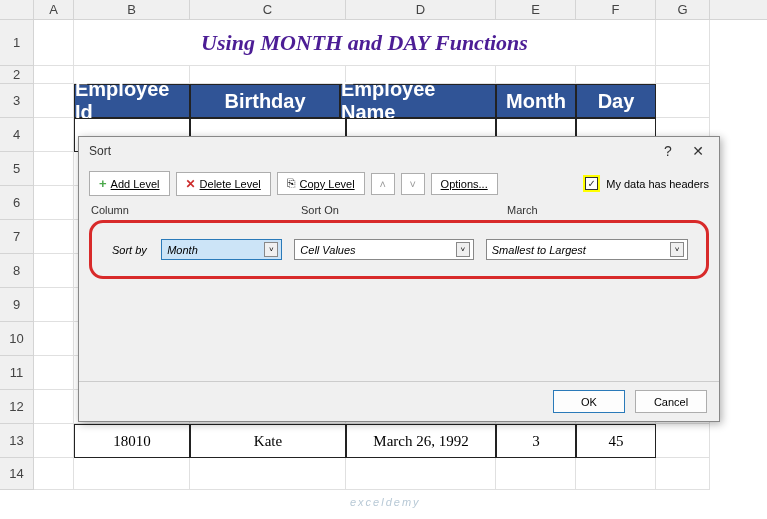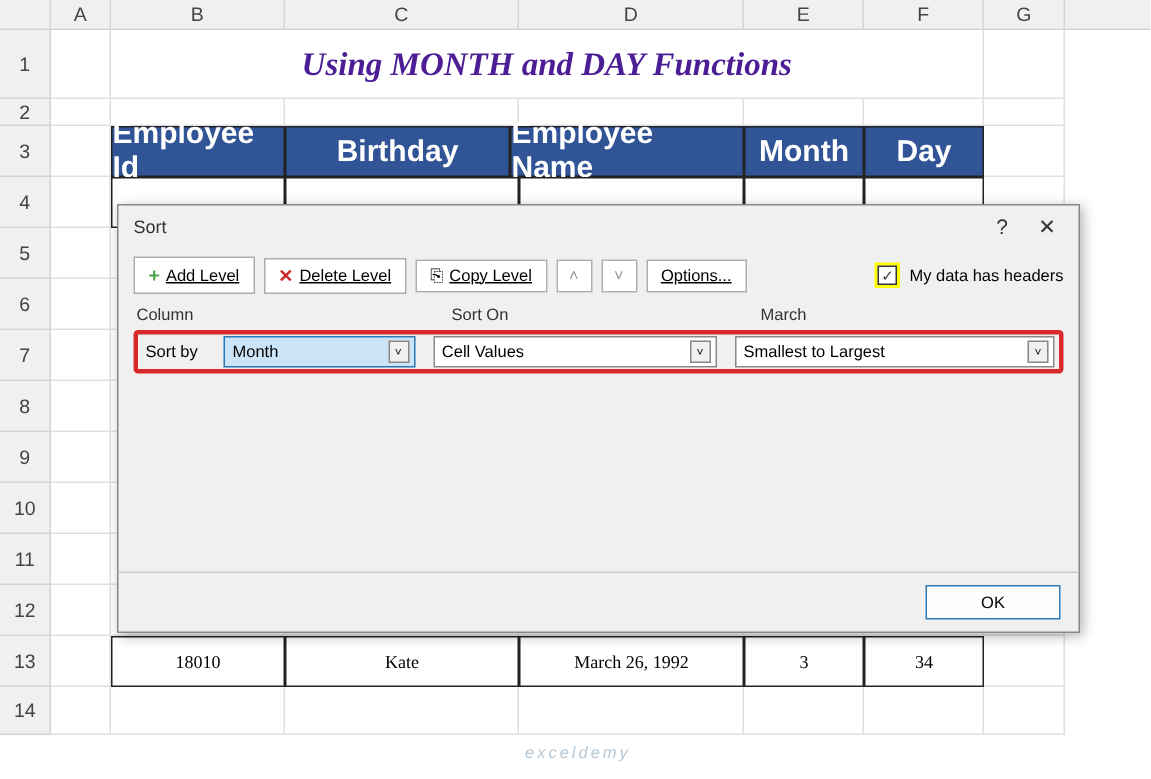--- a/index.html
+++ b/index.html
@@ -10,21 +10,21 @@
     .row-headers { position: absolute; left: 0; top: 20px; width: 34px; }
     .row-header { border-right: 1px solid #d4d4d4; border-bottom: 1px solid #d4d4d4; background: #f0f0f0; display: flex; align-items: center; justify-content: center; color: #444; font-size: 13px; }
     .rh-corner { width: 34px; }
 
     .grid { position: absolute; left: 34px; top: 20px; }
     .grid-row { display: flex; }
     .cell { border-right: 1px solid #e0e0e0; border-bottom: 1px solid #e0e0e0; display: flex; align-items: center; justify-content: center; font-size: 14px; }
 
     .title-cell { font-family: Georgia, 'Times New Roman', serif; font-size: 22px; font-style: italic; font-weight: bold; color: #4c1d95; justify-content: center; }
     .header-cell { background: #305496; color: #fff; font-weight: bold; font-size: 20px; border: 1px solid #222; }
-    .data-cell { border: 1px solid #222; font-family: Georgia, serif; font-size: 12px; }
+    .data-cell { border: 1px solid #222; font-family: Georgia, serif; font-size: 15px; }
 
     
     .wA { width: 40px; } .wB { width: 116px; } .wC { width: 156px; } .wD { width: 150px; } .wE { width: 80px; } .wF { width: 80px; } .wG { width: 54px; }
     
     .rh1 { height: 46px; } .rh2 { height: 18px; } .rh3 { height: 34px; } .rhn { height: 34px; } .rh14 { height: 32px; }
 
     
     .dialog { position: absolute; left: 78px; top: 136px; width: 642px; height: 286px; background: #f0f0f0; border: 1px solid #888; box-shadow: 2px 2px 8px rgba(0,0,0,0.3); }
     .dlg-titlebar { display: flex; align-items: center; height: 28px; padding: 0 6px 0 10px; font-size: 12px; color: #333; }
     .dlg-titlebar .spacer { flex: 1; }
@@ -37,30 +37,30 @@
     .ico-x { color: #cc2b2b; font-weight: bold; font-size: 12px; }
     .ico-copy { font-size: 11px; }
     .arr-btn { width: 24px; padding: 4px 0; justify-content: center; }
     .chk-wrap { display: flex; align-items: center; gap: 6px; margin-left: auto; font-size: 11px; }
     .chk-hl { background: #ffff00; padding: 2px; }
     .chk-box { width: 13px; height: 13px; border: 1px solid #333; background: #fff; display: flex; align-items: center; justify-content: center; font-size: 10px; color: #333; }
 
     .dlg-headers { display: flex; padding: 2px 12px 4px 12px; font-size: 11px; color: #333; }
     .dlg-col1 { width: 210px; } .dlg-col2 { width: 206px; } .dlg-col3 { flex: 1; }
 
-    .sort-row-wrap { margin: 0 10px; border: 3px solid #d82a2a; border-radius: 3px; padding: 1px; display: flex; align-items: center; gap: 0; }
+    .sort-row-wrap { margin: 0 10px; border: 3px solid #d82a2a; border-radius: 14px; padding: 16px; display: flex; align-items: center; gap: 0; font-style: italic; }
     .sort-label { width: 58px; padding-left: 4px; font-size: 11px; }
     .combo { background: #fff; border: 1px solid #888; height: 21px; display: flex; align-items: center; padding: 0 3px 0 5px; font-size: 11px; margin-right: 12px; }
     .combo.selected { background: #cce4f7; border: 1px solid #2a7ab9; }
     .combo .ctext { flex: 1; }
     .combo .carrow { width: 14px; height: 15px; border: 1px solid #888; background: #f0f0f0; display: flex; align-items: center; justify-content: center; font-size: 8px; margin-left: 4px; }
     .cw1 { width: 132px; } .cw2 { width: 196px; } .cw3 { width: 221px; }
 
     .dlg-footer { position: absolute; bottom: 0; left: 0; right: 0; height: 40px; border-top: 1px solid #ccc; display: flex; align-items: center; justify-content: flex-end; gap: 10px; padding: 0 12px; }
-    .dlg-btn { width: 90px; height: 23px; border: 1px solid #adadad; background: #fdfdfd; font-size: 11px; cursor: pointer; }
+    .dlg-btn { width: 72px; height: 23px; border: 1px solid #adadad; background: #fdfdfd; font-size: 11px; cursor: pointer; }
     .dlg-btn.primary { border: 1px solid #2a7ab9; }
 
     .watermark { position: absolute; left: 350px; top: 496px; color: #b8c9d6; font-size: 11px; font-style: italic; letter-spacing: 2px; }
   </style>
 </head>
 <body>
 
 <div class="col-headers">
   <div class="col-header rh-corner"></div>
   <div class="col-header wA">A</div>
@@ -195,21 +195,21 @@
       <div class="cell wF rhn"></div>
       <div class="cell wG rhn"></div>
     </div>
 
   <div class="grid-row">
     <div class="cell wA rhn"></div>
     <div class="cell data-cell wB rhn">18010</div>
     <div class="cell data-cell wC rhn">Kate</div>
     <div class="cell data-cell wD rhn">March 26, 1992</div>
     <div class="cell data-cell wE rhn">3</div>
-    <div class="cell data-cell wF rhn">34</div>
+    <div class="cell data-cell wF rhn">45</div>
     <div class="cell wG rhn"></div>
   </div>
   <div class="grid-row">
       <div class="cell wA rh14"></div>
       <div class="cell wB rh14"></div>
       <div class="cell wC rh14"></div>
       <div class="cell wD rh14"></div>
       <div class="cell wE rh14"></div>
       <div class="cell wF rh14"></div>
       <div class="cell wG rh14"></div>
@@ -267,16 +267,17 @@
       <span class="ctext">Cell Values</span>
       <span class="carrow">˅</span>
     </div>
     <div class="combo cw3" style="margin-right:2px">
       <span class="ctext">Smallest to Largest</span>
       <span class="carrow">˅</span>
     </div>
   </div>
   <div class="dlg-footer">
     <button class="dlg-btn primary">OK</button>
+    <button class="dlg-btn">Cancel</button>
   </div>
 </div>
 
 <div class="watermark">exceldemy</div>
 
 </body></html>

